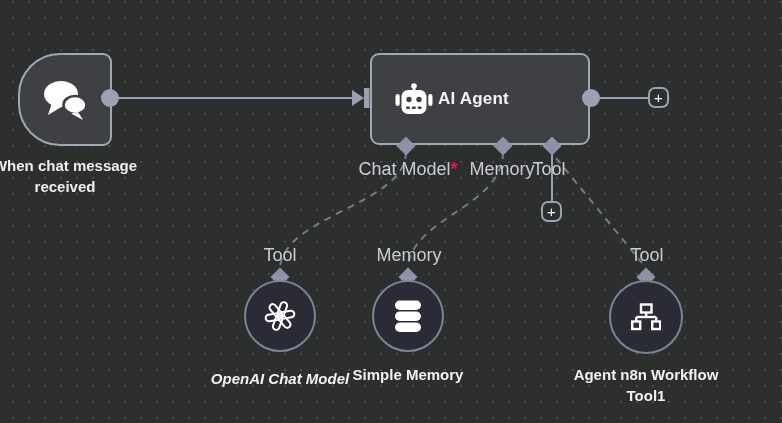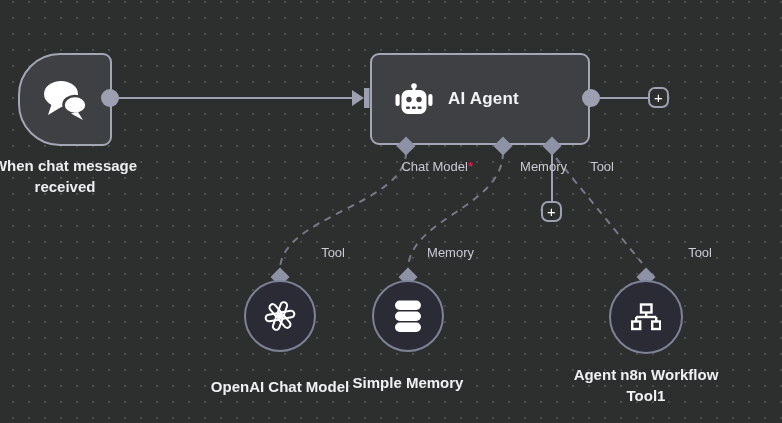--- a/index.html
+++ b/index.html
@@ -14,35 +14,35 @@
   .node{
     position:absolute;background:#3e4043;border:2px solid #a3a6b4;
   }
   .trigger{
     left:18px;top:53px;width:94px;height:93px;
     border-radius:42px 9px 9px 42px;
     display:flex;align-items:center;justify-content:center;
   }
   .agent{
     left:370px;top:53px;width:220px;height:92px;border-radius:9px;
-    display:flex;align-items:center;gap:15px;padding-left:23px;
+    display:flex;align-items:center;gap:5px;padding-left:23px;
   }
   .agent-title{color:#f2f3f5;font-size:17px;font-weight:700;letter-spacing:.2px;}
   .node-label{
     position:absolute;text-align:center;color:#eceef0;font-weight:600;
     font-size:15px;line-height:1.4;
   }
   .trigger-label{left:-23px;top:155px;width:176px;}
   .sub-label{font-size:15px;font-weight:700;color:#f0f1f3;}
-  .lbl-openai{left:190px;top:376px;width:180px;}
-  .lbl-memory{left:328px;top:364px;width:160px;margin-top:8px;}
+  .lbl-openai{left:190px;top:368px;width:180px;font-style:italic;}
+  .lbl-memory{left:328px;top:364px;width:160px;}
   .lbl-tool{left:571px;top:364px;width:150px;}
   .port-label{
-    position:absolute;width:130px;text-align:right;color:#c9cbd5;
-    font-size:13px;font-weight:400;
+    position:absolute;width:130px;text-align:center;color:#c9cbd5;
+    font-size:18px;font-weight:400;
   }
   .req{color:#e8174a;font-weight:700;}
   .edges{position:absolute;left:0;top:0;width:782px;height:423px;pointer-events:none;}
   .subnode{
     position:absolute;border-radius:50%;background:#2a2b35;border:2px solid #7e8296;
     display:flex;align-items:center;justify-content:center;
   }
   .sub-openai{left:244px;top:280px;width:72px;height:72px;}
   .sub-mem{left:372px;top:280px;width:72px;height:72px;}
   .sub-tool{left:609px;top:280px;width:74px;height:74px;}

